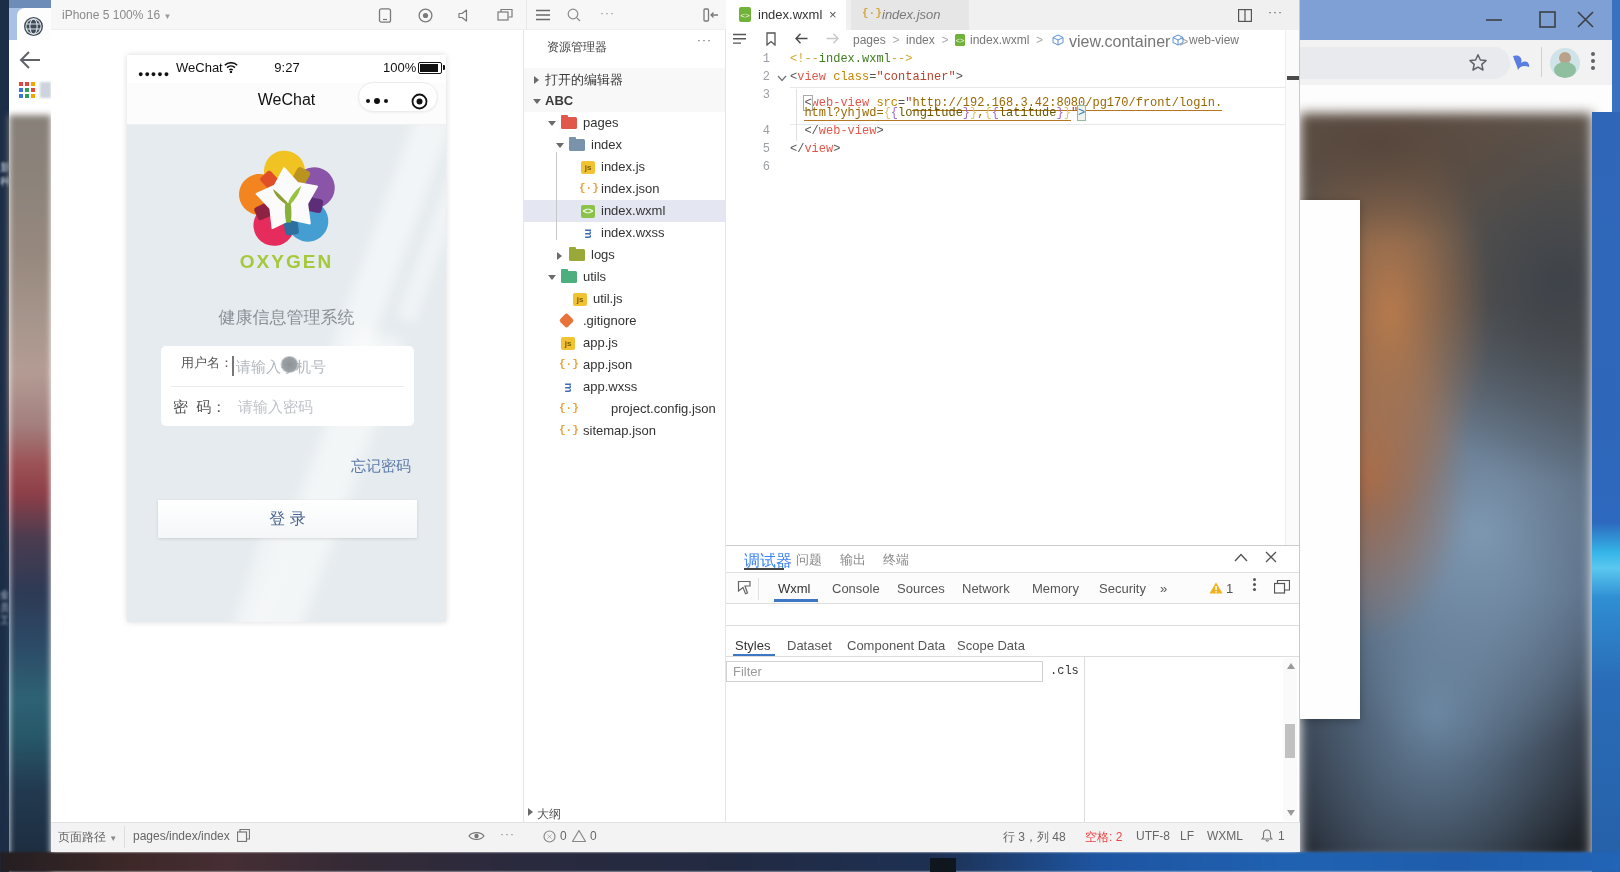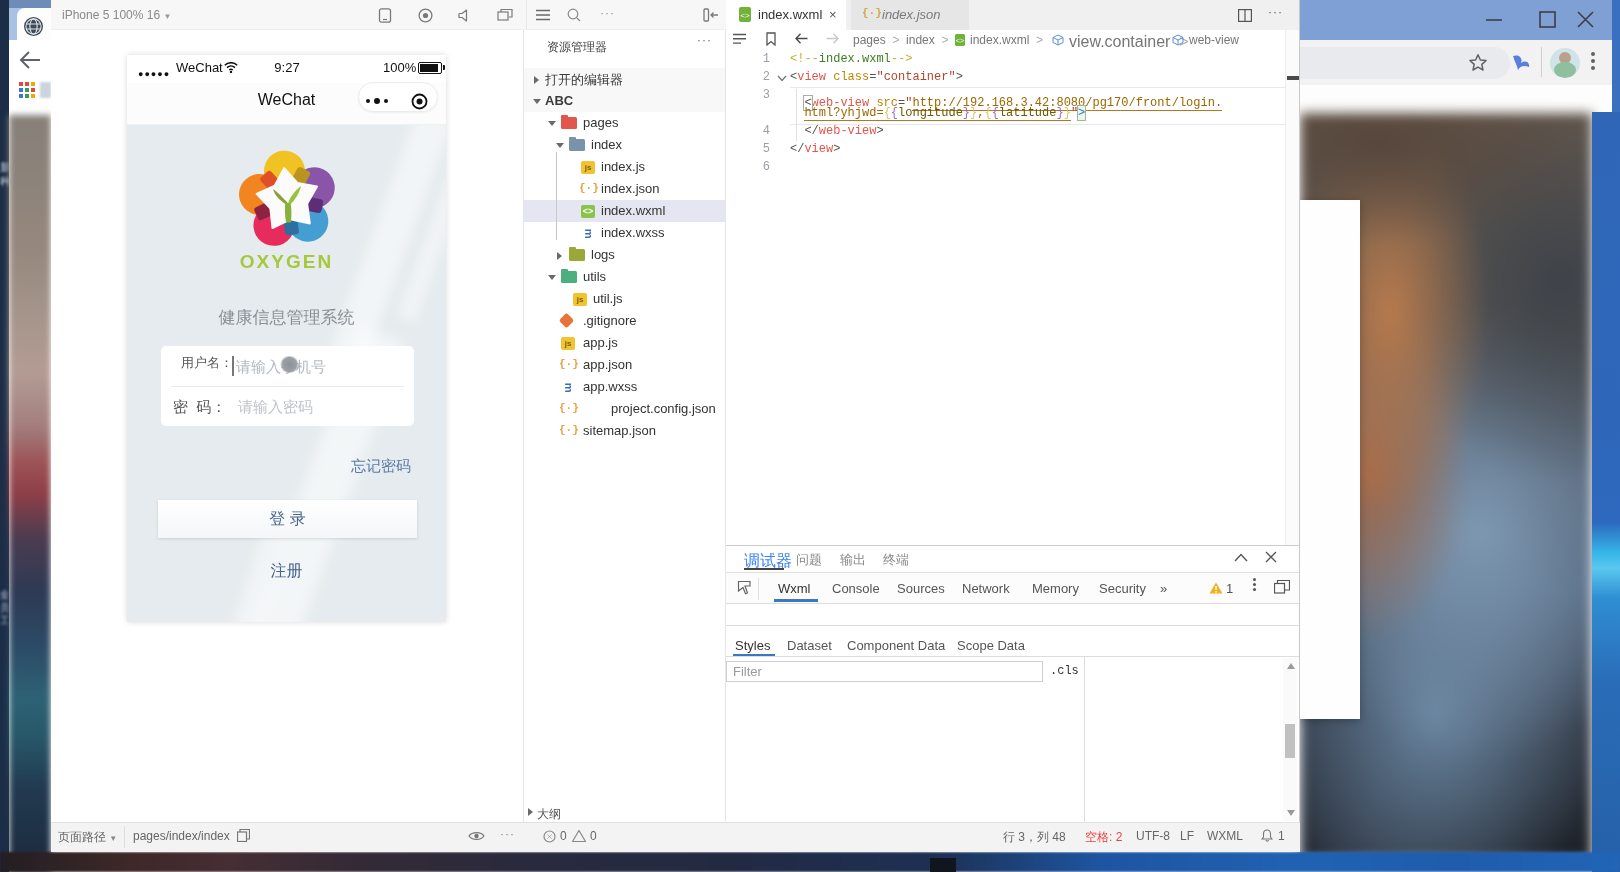--- a/index.html
+++ b/index.html
@@ -205,21 +205,20 @@
       <div class="abs" style="left:71px;top:10px;width:1.5px;height:20px;background:#777;"></div>
       <div class="abs" style="left:75px;top:12px;font-size:15px;color:#b2b8bf;">请输入手机号</div>
       <div class="abs" style="left:10px;top:40px;width:233px;height:1px;background:#ebebeb;"></div>
       <div class="abs" style="left:12px;top:52px;font-size:15px;color:#555;">密&nbsp;&nbsp;码：</div>
       <div class="abs" style="left:77px;top:52px;font-size:15px;color:#bfc3c9;">请输入密码</div>
     </div>
 
     <div class="abs" style="left:153px;top:231px;width:19px;height:17px;border-radius:50%;background:radial-gradient(circle,#8f9398 0%,#9aa0a5 55%,rgba(154,160,165,0) 75%);"></div>
     <div class="abs" style="left:224px;top:332px;width:70px;font-size:15px;color:#5c7aa8;">忘记密码</div>
     <div class="abs" style="left:31px;top:375px;width:259px;height:38px;background:linear-gradient(180deg,#ffffff 0%,#f4f6f8 100%);box-shadow:0 1px 3px rgba(0,0,0,0.12);text-align:center;line-height:38px;font-size:16px;color:#48648e;">登 录</div>
-    <div class="abs" style="left:0;top:436px;width:319px;text-align:center;font-size:16px;color:#48648e;">注册</div>
   </div>
 </div>
 
 <div class="abs" id="explorer" style="left:523px;top:30px;width:203px;height:792px;background:#fff;border-left:1px solid #e5e5e5;border-right:1px solid #e5e5e5;"></div>
 <div class="abs" style="left:547px;top:39px;font-size:12px;color:#444;">资源管理器</div>
 <div class="abs" style="left:697px;top:33px;font-size:12px;color:#666;letter-spacing:1px;">···</div>
 <div id="tree">
 <style>
 .trow { position:absolute; left:524px; width:201px; height:22px; font-size:13px; color:#333; }
 .trow .lbl { position:absolute; top:3px; }

